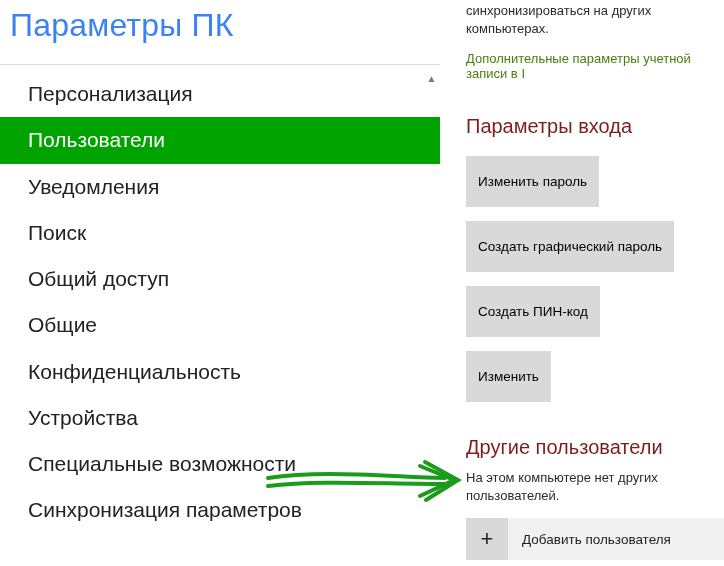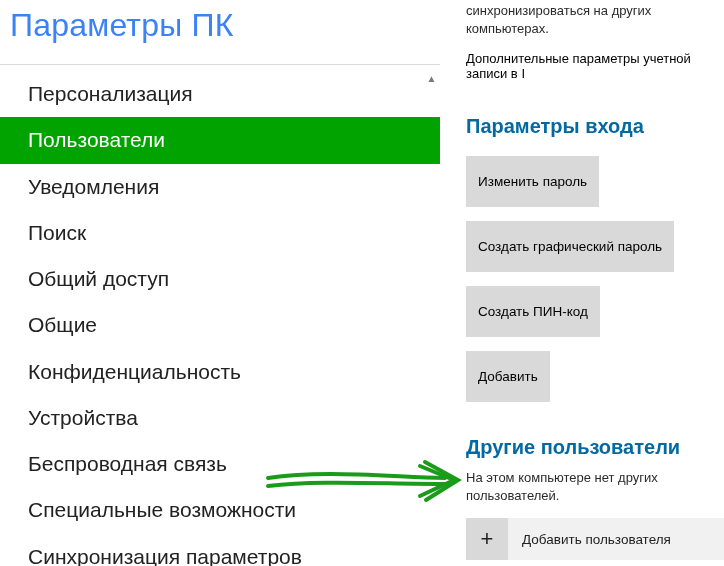--- a/index.html
+++ b/index.html
@@ -10,22 +10,22 @@
   .divider { border-top: 1px solid #d9d9d9; margin-bottom: 6px; }
   .nav-item { font-size: 21px; font-weight: 300; color: #222; padding: 10px 14px 10px 28px; cursor: pointer; line-height: 1.25; }
   .nav-item.selected { background: #00a300; color: #fff; }
   .scrollbar { position: absolute; right: 0; top: 70px; bottom: 0; width: 17px; }
   .scroll-arrow { width: 17px; height: 17px; color: #7a7a7a; display: flex; align-items: center; justify-content: center; font-size: 10px; user-select: none; }
 
   .content { flex: 1; padding: 2px 0 0 26px; position: relative; overflow: hidden; }
   .small-note { font-size: 13px; color: #2b2b2b; line-height: 1.35; }
   .btn { display: inline-block; background: #d9d9d9; color: #000; font-size: 13.5px; padding: 18px 12px; margin: 8px 0 6px 0; border: none; cursor: pointer; }
   .btn-wide { padding: 8px 14px; font-size: 14px; }
-  .link { color: #000000; font-size: 13px; margin: 14px 0 22px 0; display: block; }
-  .section-h { color: #0369a1; font-size: 20px; font-weight: 700; margin: 34px 0 10px 0; }
+  .link { color: #4d7c0f; font-size: 13px; margin: 14px 0 22px 0; display: block; }
+  .section-h { color: #7f1d1d; font-size: 20px; font-weight: 400; margin: 34px 0 10px 0; }
   .para { font-size: 12.5px; color: #2b2b2b; margin-top: 10px; line-height: 1.35; }
   .add-row { display: flex; align-items: center; background: #f1f1f1; margin-top: 14px; height: 42px; }
   .plus-box { width: 42px; height: 42px; background: #d9d9d9; display: flex; align-items: center; justify-content:center; font-size: 22px; font-weight: 300; }
   .add-label { padding-left: 14px; font-size: 13.5px; }
 
   .arrow-annot { position: absolute; left: 260px; top: 446px; pointer-events: none; }
 </style>
 </head>
 <body>
 
@@ -35,39 +35,38 @@
     <div class="divider"></div>
 
     <div class="nav-item">Персонализация</div>
     <div class="nav-item selected">Пользователи</div>
     <div class="nav-item">Уведомления</div>
     <div class="nav-item">Поиск</div>
     <div class="nav-item">Общий доступ</div>
     <div class="nav-item">Общие</div>
     <div class="nav-item">Конфиденциальность</div>
     <div class="nav-item">Устройства</div>
-    <div class="nav-item">Беспроводная связь</div>
     <div class="nav-item">Специальные возможности</div>
     <div class="nav-item">Синхронизация параметров</div>
 
     <div class="scrollbar">
       <div class="scroll-arrow">▲</div>
     </div>
   </div>
 
   <div class="content">
     <div class="small-note">синхронизироваться на других компьютерах.</div>
     <a class="link">Дополнительные параметры учетной записи в I</a>
 
     <div class="section-h">Параметры входа</div>
     <div><button class="btn">Изменить пароль</button></div>
     <div><button class="btn">Создать графический пароль</button></div>
     <div><button class="btn">Создать ПИН-код</button></div>
 
-    <div><button class="btn">Добавить</button></div>
+    <div><button class="btn">Изменить</button></div>
 
     <div class="section-h" style="margin-top:28px">Другие пользователи</div>
     <div class="small-note">На этом компьютере нет других пользователей.</div>
 
     <div class="add-row">
       <div class="plus-box">+</div>
       <div class="add-label">Добавить пользователя</div>
     </div>
   </div>
 

